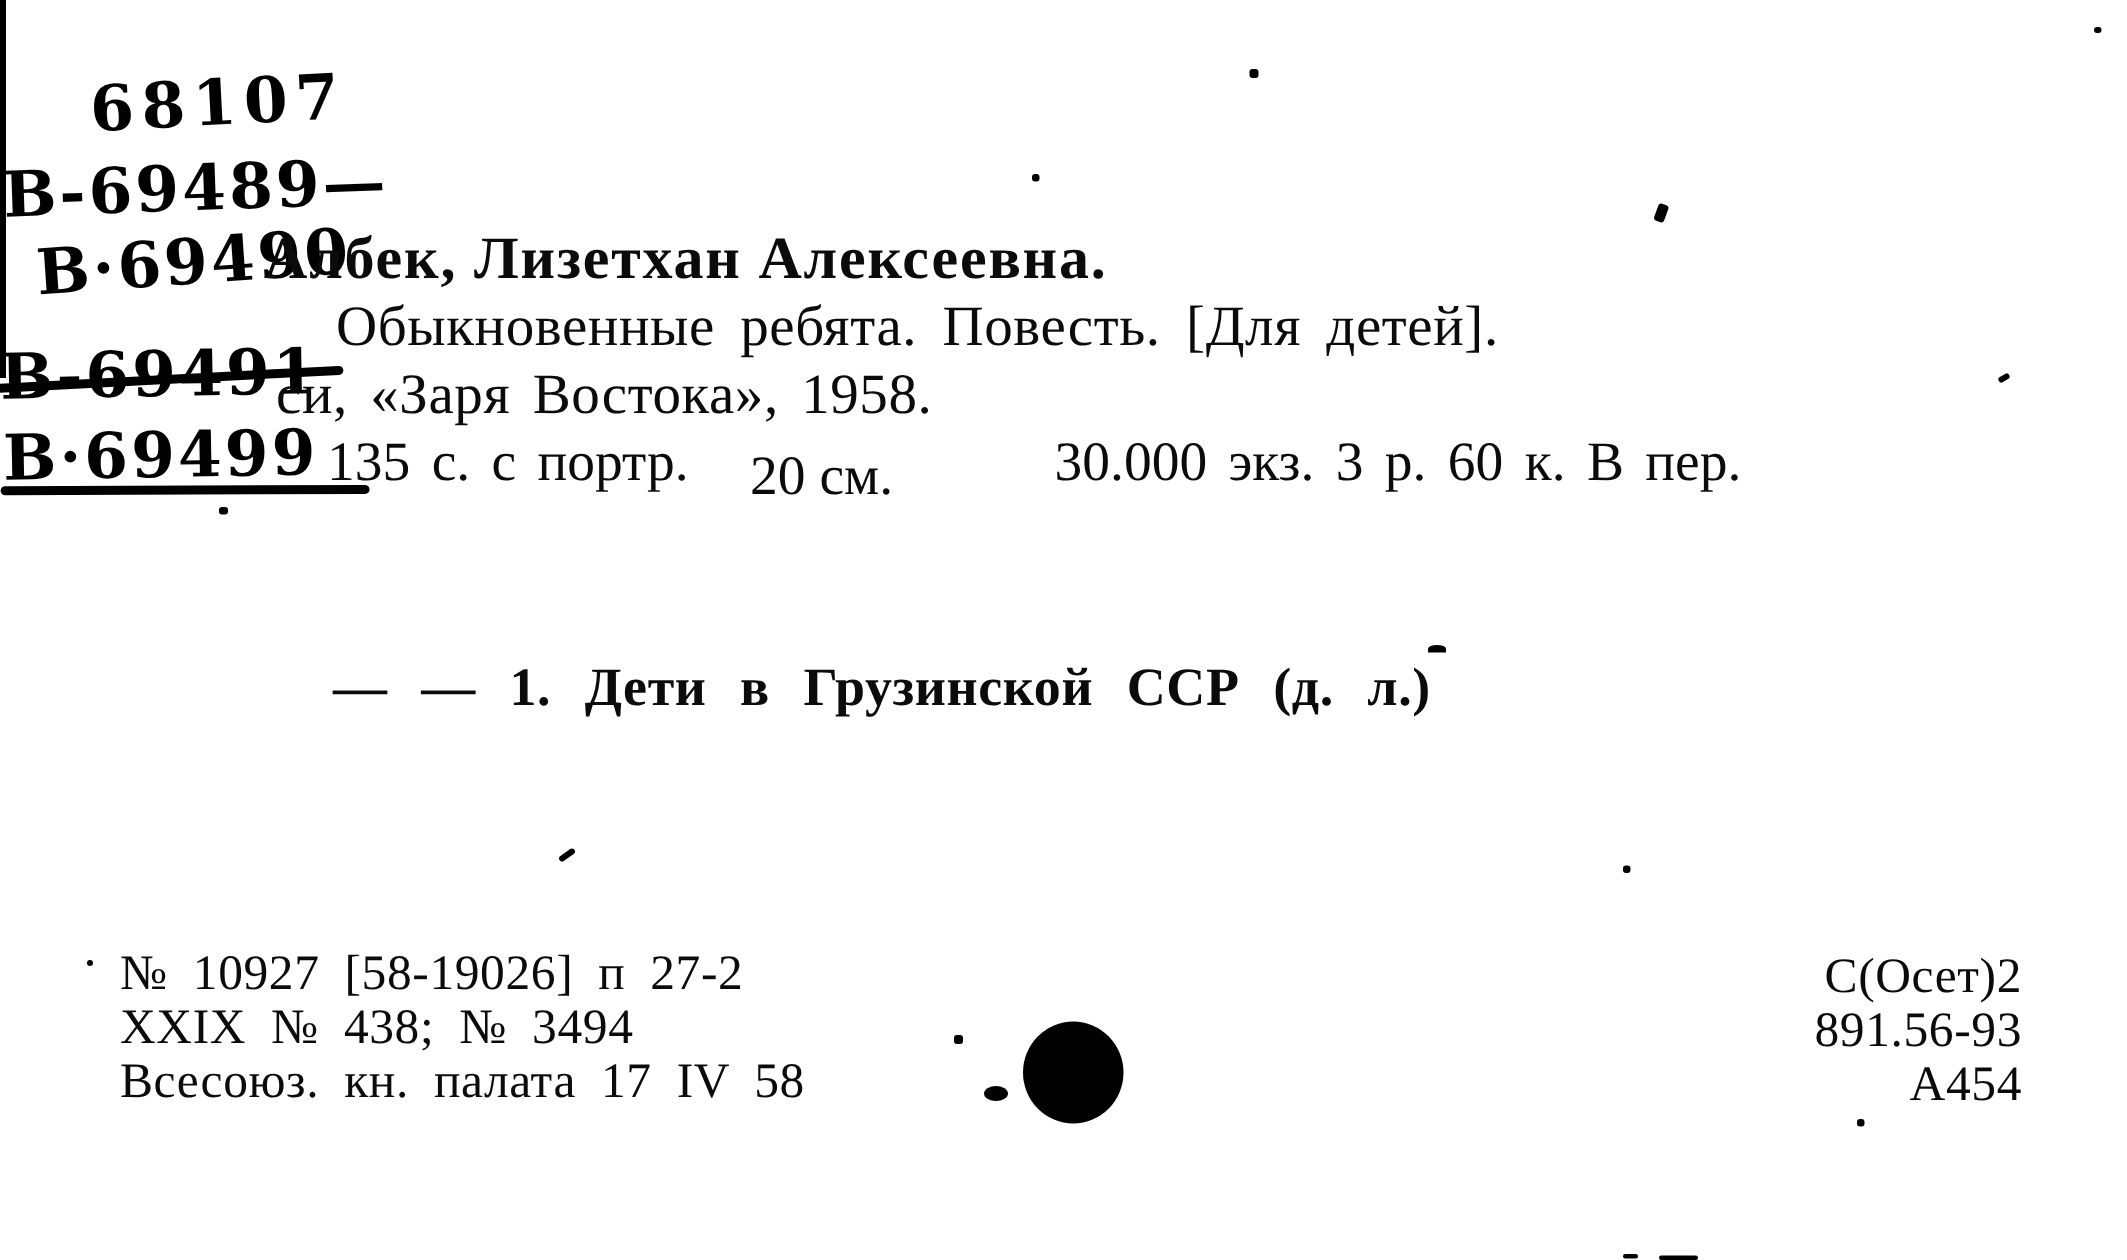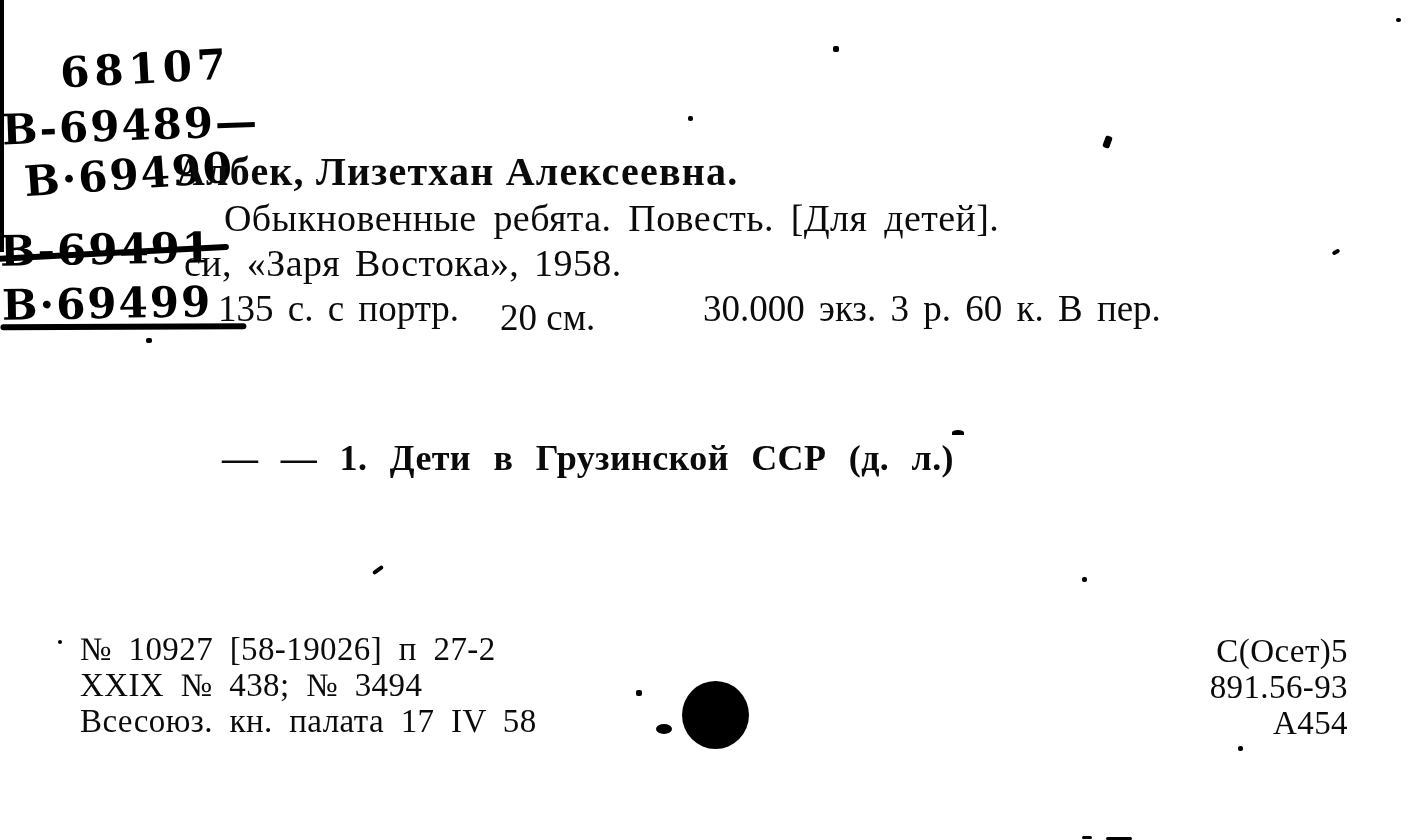--- a/index.html
+++ b/index.html
@@ -77,21 +77,21 @@
 
   <span class="t tracing">— — 1. Дети в Грузинской ССР (д. л.)</span>
 
   <div class="footer-left">
     <div>№ 10927 [58-19026] п 27-2</div>
     <div>XXIX № 438; № 3494</div>
     <div>Всесоюз. кн. палата 17 IV 58</div>
   </div>
 
   <div class="footer-right">
-    <div>С(Осет)5</div>
+    <div>С(Осет)2</div>
     <div>891.56-93</div>
     <div>А454</div>
   </div>
 
   <div class="hole"></div>
 
   <div class="speck" style="left:833px;top:46px;width:6px;height:6px;"></div>
   <div class="speck" style="left:1104px;top:136px;width:7px;height:12px;transform:rotate(20deg);"></div>
   <div class="speck" style="left:688px;top:116px;width:5px;height:5px;"></div>
   <div class="speck" style="left:1332px;top:250px;width:8px;height:4px;transform:rotate(-30deg);"></div>

